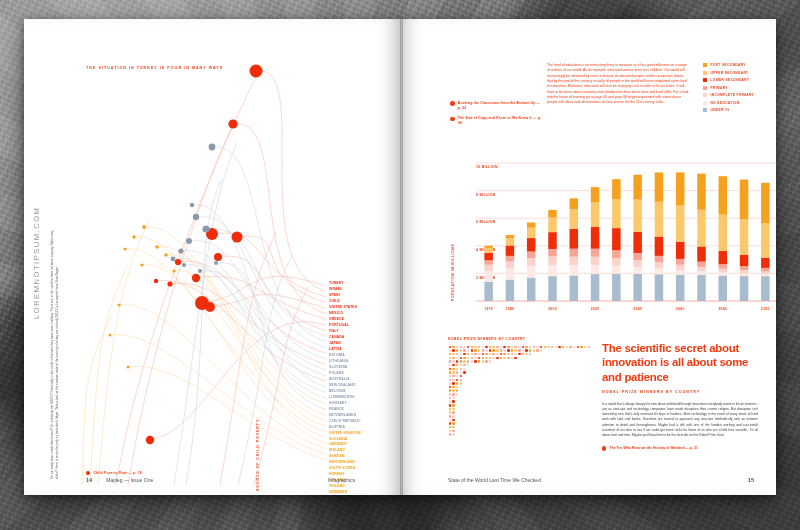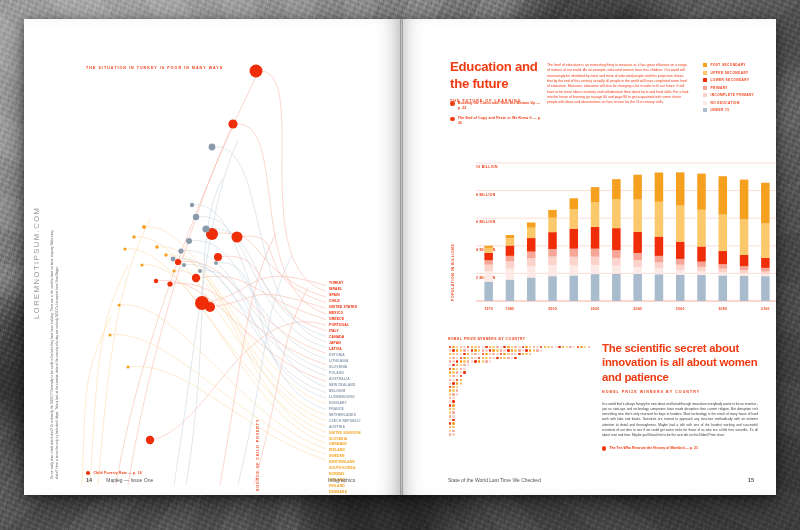--- a/index.html
+++ b/index.html
@@ -415,24 +415,20 @@
       <span class="pg">14</span>
       <span class="tt">Mapleg — Issue One</span>
     </div>
     <div class="footer" style="left:304px;">
       <span class="tt">Infographics</span>
     </div>
   </div>
 
   <div class="page right">
 
-    <div style="position:absolute;left:50px;top:40px;width:92px;">
-      <div class="headline">Education and the future</div>
-      <div class="kicker">THE FUTURE OF LEARNING</div>
-    </div>
 
     <div class="bullets" id="rightBullets" style="left:50px;">
         <div class="bullet">
           <span class="bdot"></span>
           <span class="btxt">Bucking the Classroom from the Bottom Up — p. 22</span>
         </div>
         <div class="bullet">
           <span class="bdot"></span>
           <span class="btxt">The End of Copy and Paste or We Knew It — p. 36</span>
         </div>
@@ -796,21 +792,21 @@
           <span style="background: rgb(251, 201, 107);"></span>
           <span style="background: rgb(247, 165, 150);"></span>
           <span style="width: 100%; height: 0px; margin: 0px;"></span>
           <span style="background: rgb(247, 165, 150);"></span>
           <span style="background: rgb(251, 211, 203);"></span>
           <span style="width: 100%; height: 0px; margin: 0px;"></span>
         </div>
     </div>
 
     <div class="article-right" style="left:202px;">
-      <div class="headline">The scientific secret about innovation is all about women and patience</div>
+      <div class="headline">The scientific secret about innovation is all about some and patience</div>
       <div class="kicker">NOBEL PRIZE WINNERS BY COUNTRY</div>
       <div class="microtext body">In a world that's always hungry for new ideas and breakthrough innovation everybody wants to be an inventor - just as start-ups and technology companies have made disruption their current religion. But disruption isn't something new that's only reserved for boys in hoodies. Most technology is the result of many hours of hard work with labs and books. Scientists are trained to approach any structure methodically with an extreme attention to detail and thoroughness. Maybe had a talk with one of the hardest working and successful scientists of our time to see if we could get some tricks for those of us who are a little less scientific. It's all about trust and time. Maybe you'll beat him to be the next dot on this Nobel Prize chart.</div>
       <div class="cta">
         <span class="cdot"></span>
         <span class="ctxt">The Ten Who Rewrote the History of Mankind — p. 31</span>
       </div>
     </div>
 
     <div class="footer-right" style="left:48px;">
       <span class="tt">State of the World Last Time We Checked</span>

